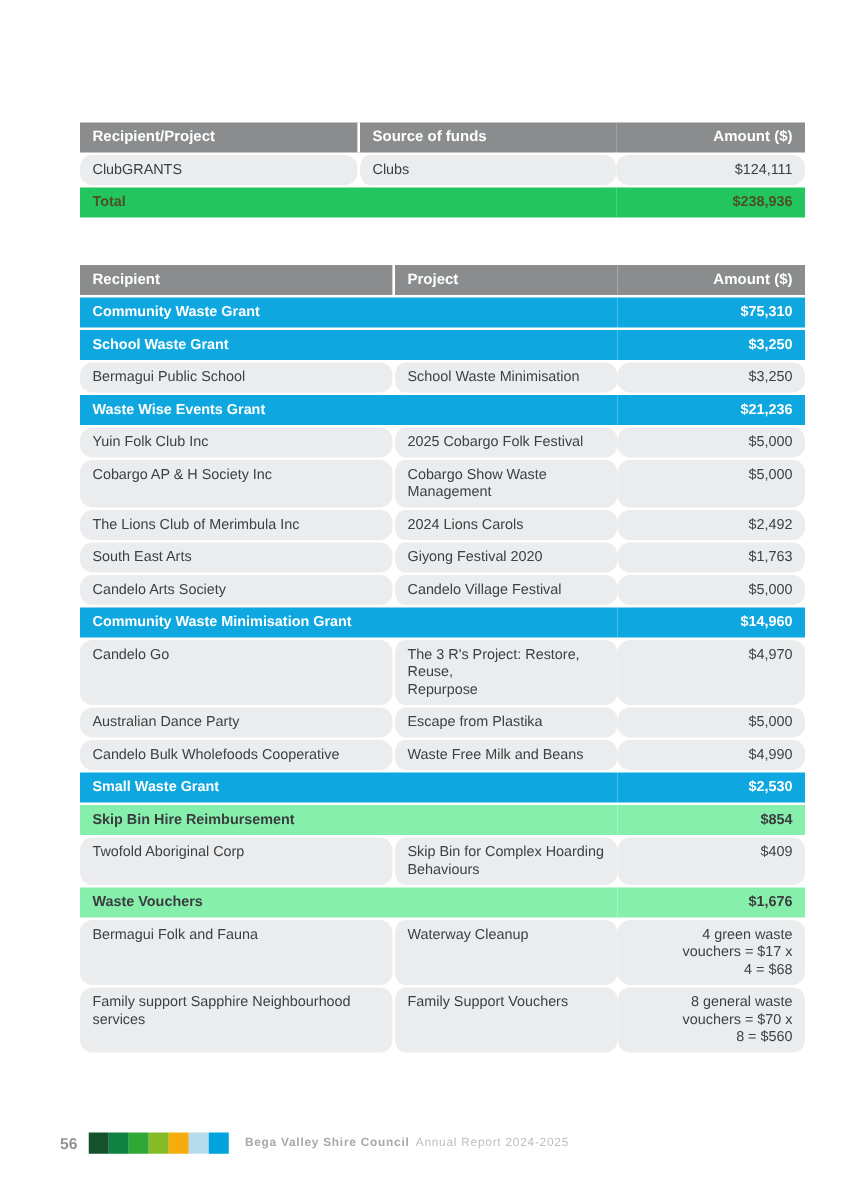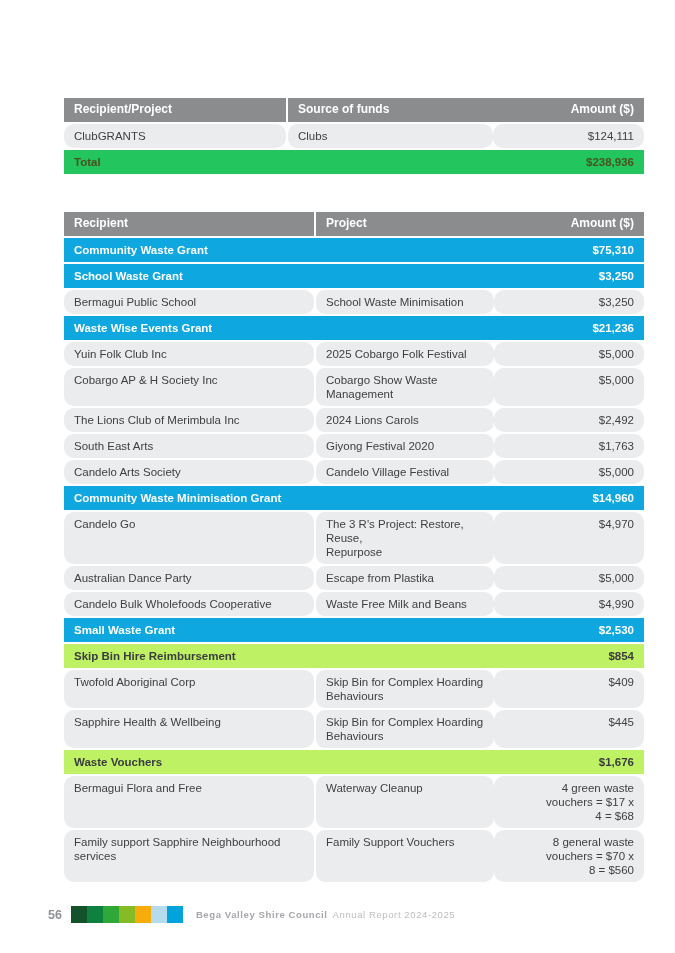--- a/index.html
+++ b/index.html
@@ -46,21 +46,21 @@
   }
   table.grants-table td.amt { text-align: right; }
   tr.data td { background: #EBECED; border-radius: 10px; }
   tr.data td.sep, th.sep { border-left: 2px solid #ffffff; }
   tr.section td {
     background: #0FA7E0;
     color: #ffffff;
     font-weight: bold;
   }
   tr.subheader td {
-    background: #bef264;
+    background: #86efac;
     color: #3B3C3E;
     font-weight: bold;
   }
   tr.total td {
     background: #22c55e;
     color: #4C5124;
     font-weight: bold;
   }
   
   col.t1c1 { width: 222px; } col.t1c2 { width: 207px; } col.t1c3 { width: 151px; }
@@ -210,32 +210,26 @@
           <tr class="subheader">
             <td colspan="2">Skip Bin Hire Reimbursement</td>
             <td class="amt">$854</td>
           </tr>
           <tr class="data">
             <td>Twofold Aboriginal Corp</td>
             <td class="sep">Skip Bin for Complex Hoarding
 Behaviours</td>
             <td class="amt">$409</td>
           </tr>
-          <tr class="data">
-            <td>Sapphire Health &amp; Wellbeing</td>
-            <td class="sep">Skip Bin for Complex Hoarding
-Behaviours</td>
-            <td class="amt">$445</td>
-          </tr>
           <tr class="subheader">
             <td colspan="2">Waste Vouchers</td>
             <td class="amt">$1,676</td>
           </tr>
           <tr class="data">
-            <td>Bermagui Flora and Free</td>
+            <td>Bermagui Folk and Fauna</td>
             <td class="sep">Waterway Cleanup</td>
             <td class="amt">4 green waste
 vouchers = $17 x
 4 = $68</td>
           </tr>
           <tr class="data">
             <td>Family support Sapphire Neighbourhood
 services</td>
             <td class="sep">Family Support Vouchers</td>
             <td class="amt">8 general waste

